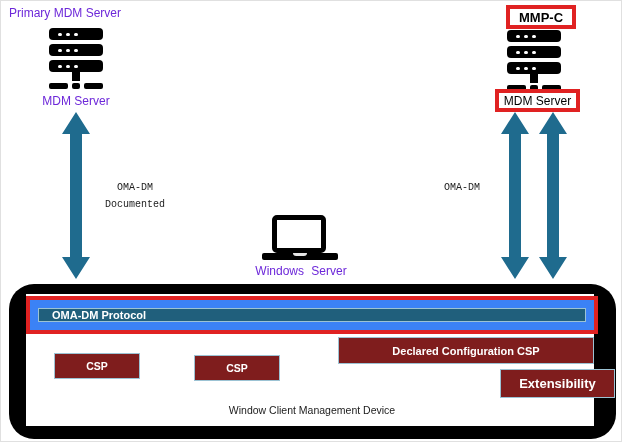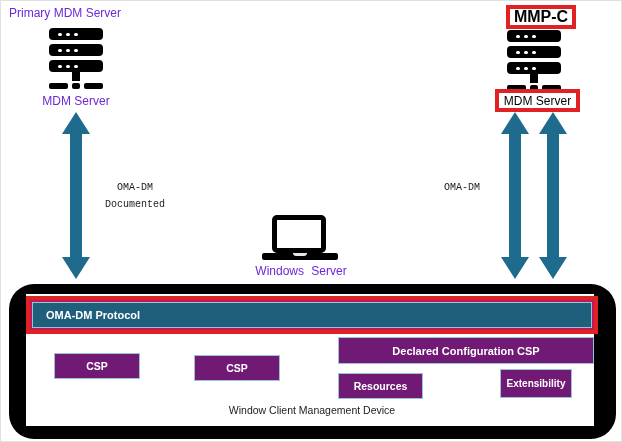--- a/index.html
+++ b/index.html
@@ -34,26 +34,26 @@
                border-radius:2px;}
   .laptop-base::after{content:"";position:absolute;left:31px;top:0;width:14px;height:2.5px;
                background:#fff;border-radius:0 0 3px 3px;opacity:.9;}
 
   
   .stack-frame{position:absolute;left:8px;top:283px;width:607px;height:155px;background:#000;
                border-radius:25px;}
   .stack-inner{position:absolute;left:17px;top:10px;right:22px;bottom:13px;background:#fff;}
 
   .proto-outline{position:absolute;left:25px;top:295px;width:572px;height:38px;
-                 border:4px solid #e02222;background:#be185d;box-sizing:border-box;padding:2px;}
+                 border:4px solid #e02222;background:#3b82f6;box-sizing:border-box;padding:8px;}
   .proto-bar{width:100%;height:100%;background:#205f7c;border:1px solid #9cc3d4;
              box-sizing:border-box;display:flex;align-items:center;color:#fff;
              font-weight:bold;font-size:11px;padding-left:13px;}
 
-  .teal-btn{position:absolute;background:#701a75;border:1px solid #9cc3d4;box-sizing:border-box;
+  .teal-btn{position:absolute;background:#7f1d1d;border:1px solid #9cc3d4;box-sizing:border-box;
             display:flex;align-items:center;justify-content:center;color:#fff;
             font-weight:bold;font-size:10.5px;}
 
   .caption{position:absolute;left:181px;top:403px;width:260px;text-align:center;
            color:#1a1a1a;font-size:10.5px;}
 
   .two-line{position:absolute;text-align:center;font-size:10px;color:#222;line-height:17px;font-family:Liberation Mono, monospace;}
 </style>
 </head>
 <body>
@@ -87,21 +87,21 @@
     <div class="srv-stem"></div>
     <div class="srv-base">
         <i class="side"></i>
         <i class="mid"></i>
         <i class="side"></i>
       </div>
   </div>
 
   <div class="lbl" style="left:30px;top:93px;width:90px;text-align:center;">MDM Server</div>
 
-  <div class="redbox" style="left:505px;top:4px;width:70px;height:24px;font-size:16px;font-weight:bold;">
+  <div class="redbox" style="left:505px;top:4px;width:70px;height:24px;font-size:13px;font-weight:bold;">
     <span>MMP-C</span>
   </div>
 
   <div class="server" style="left:506px;top:29px;">
     <div class="srv-bar">
         <span class="dots">
           <i></i>
           <i></i>
           <i></i>
         </span>
@@ -168,18 +168,17 @@
     <div class="proto-bar">
       <span>OMA-DM Protocol</span>
     </div>
   </div>
 
   <div class="teal-btn" style="left:53px;top:352px;width:86px;height:26px;">CSP</div>
   <div class="teal-btn" style="left:193px;top:354px;width:86px;height:26px;">CSP</div>
 
   <div class="teal-btn" style="left:337px;top:336px;width:256px;height:27px;font-size:11px;">Declared Configuration CSP</div>
 
-  <div class="teal-btn" style="left:337px;top:372px;width:85px;height:26px;">Resources</div>
-  <div class="teal-btn" style="left:499px;top:368px;width:72px;height:29px;font-size:10px;">Extensibility</div>
+  <div class="teal-btn" style="left:499px;top:368px;width:115px;height:29px;font-size:13px;">Extensibility</div>
 
   <div class="caption">Window Client Management Device</div>
 
 </div>
 
 </body></html>

